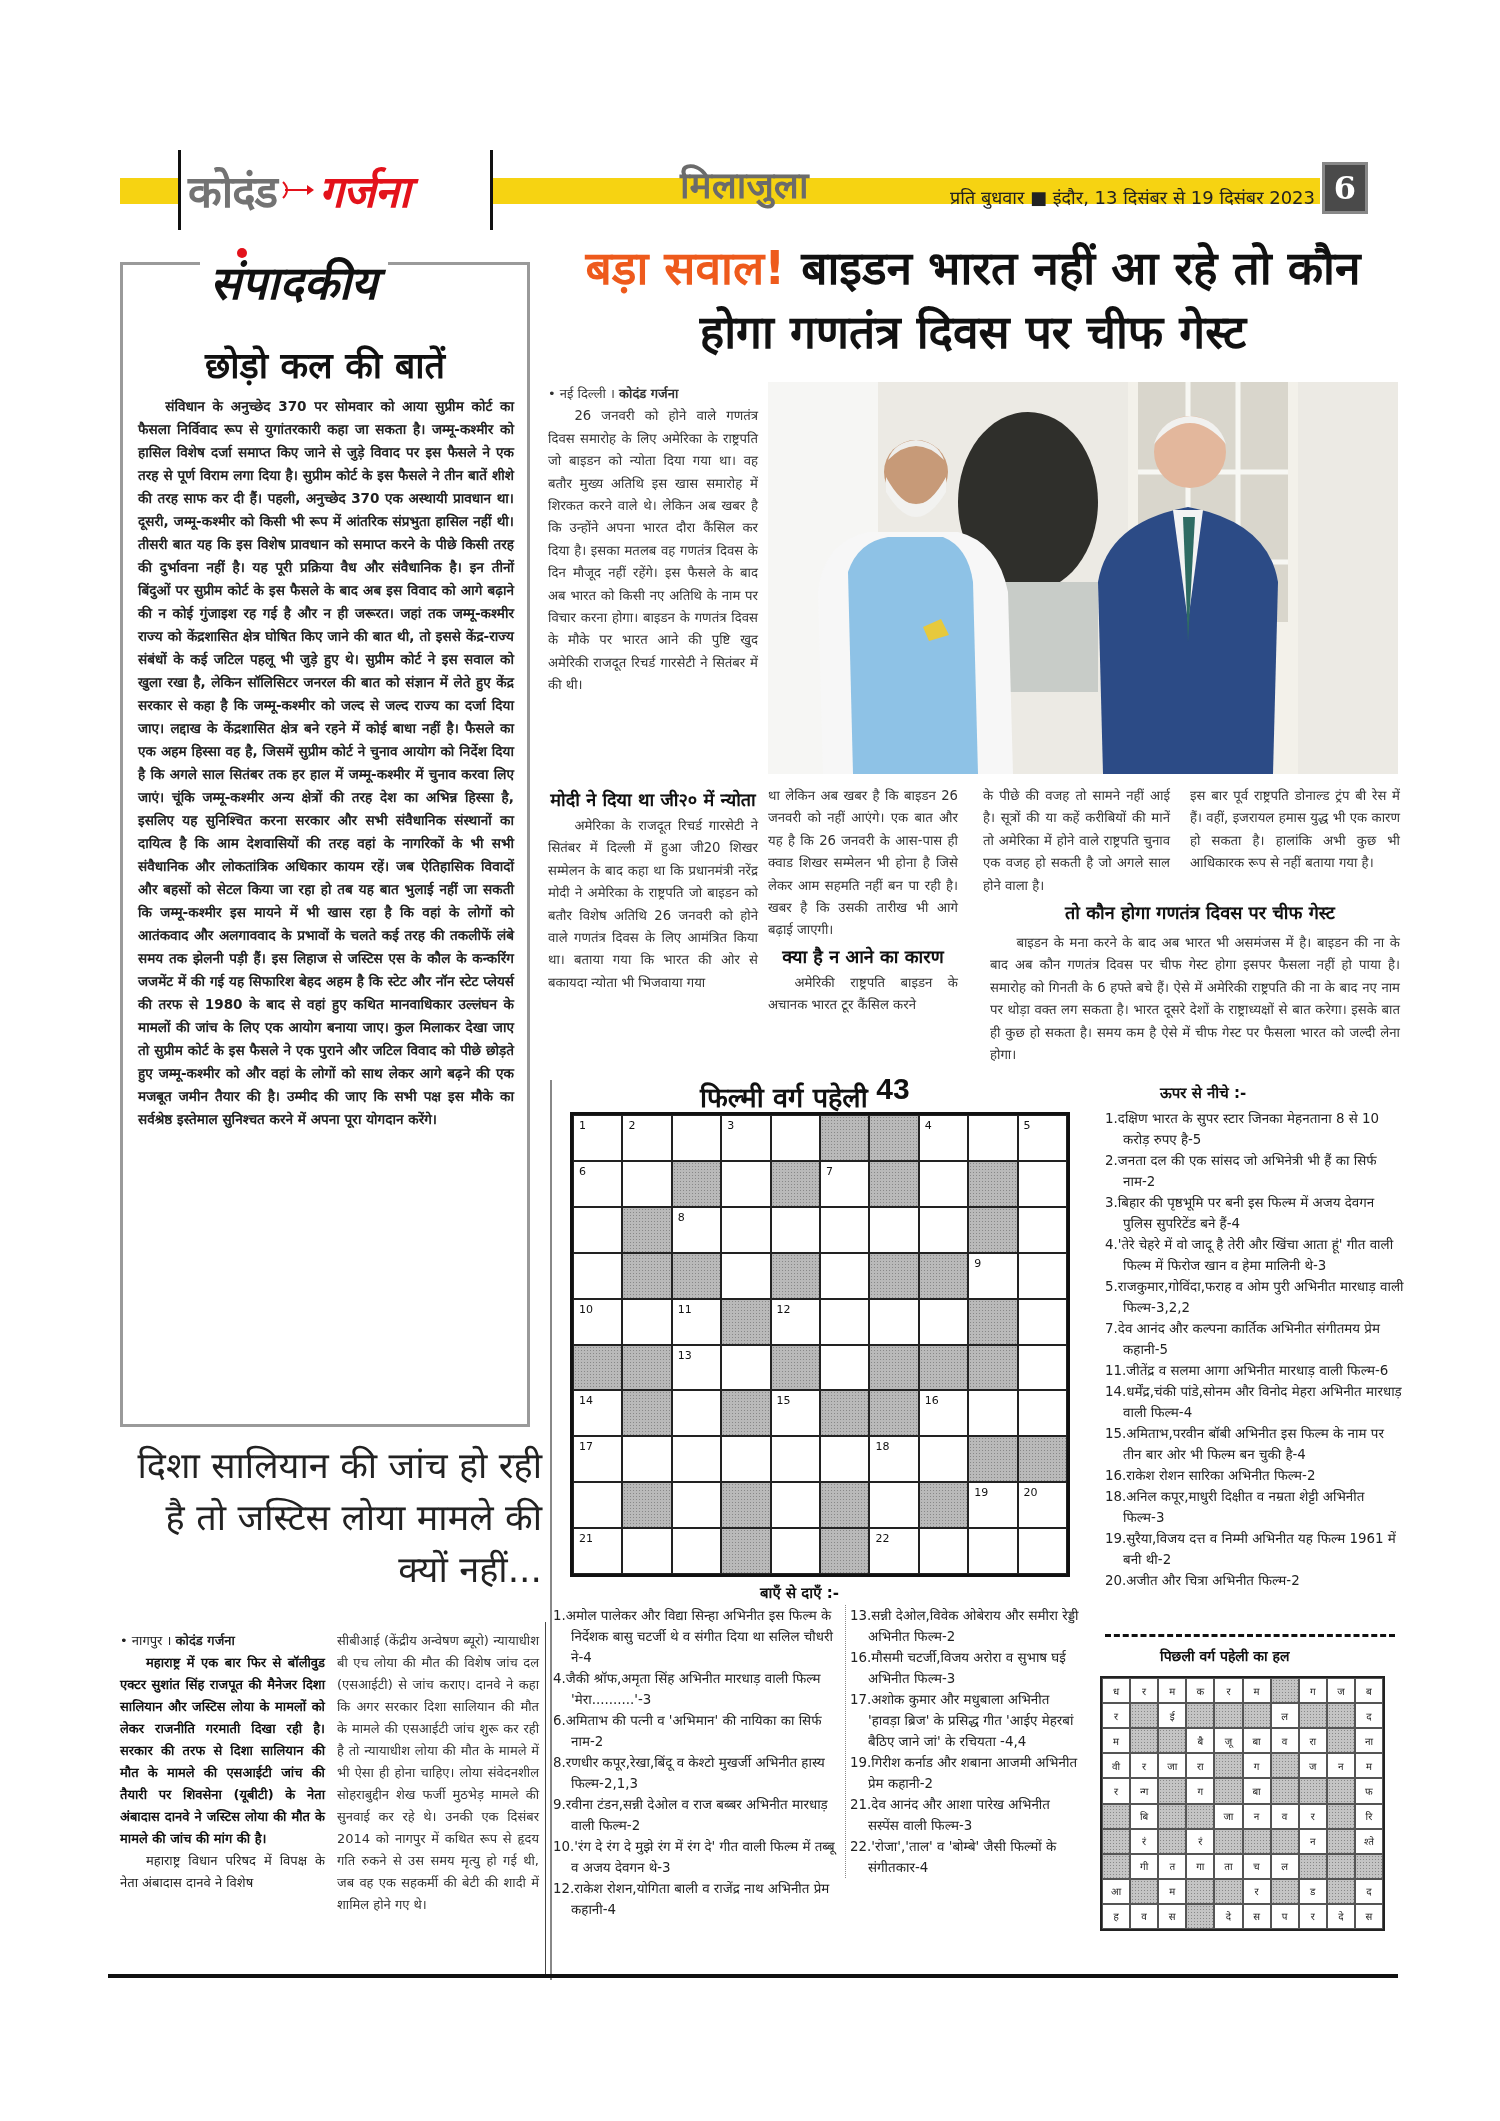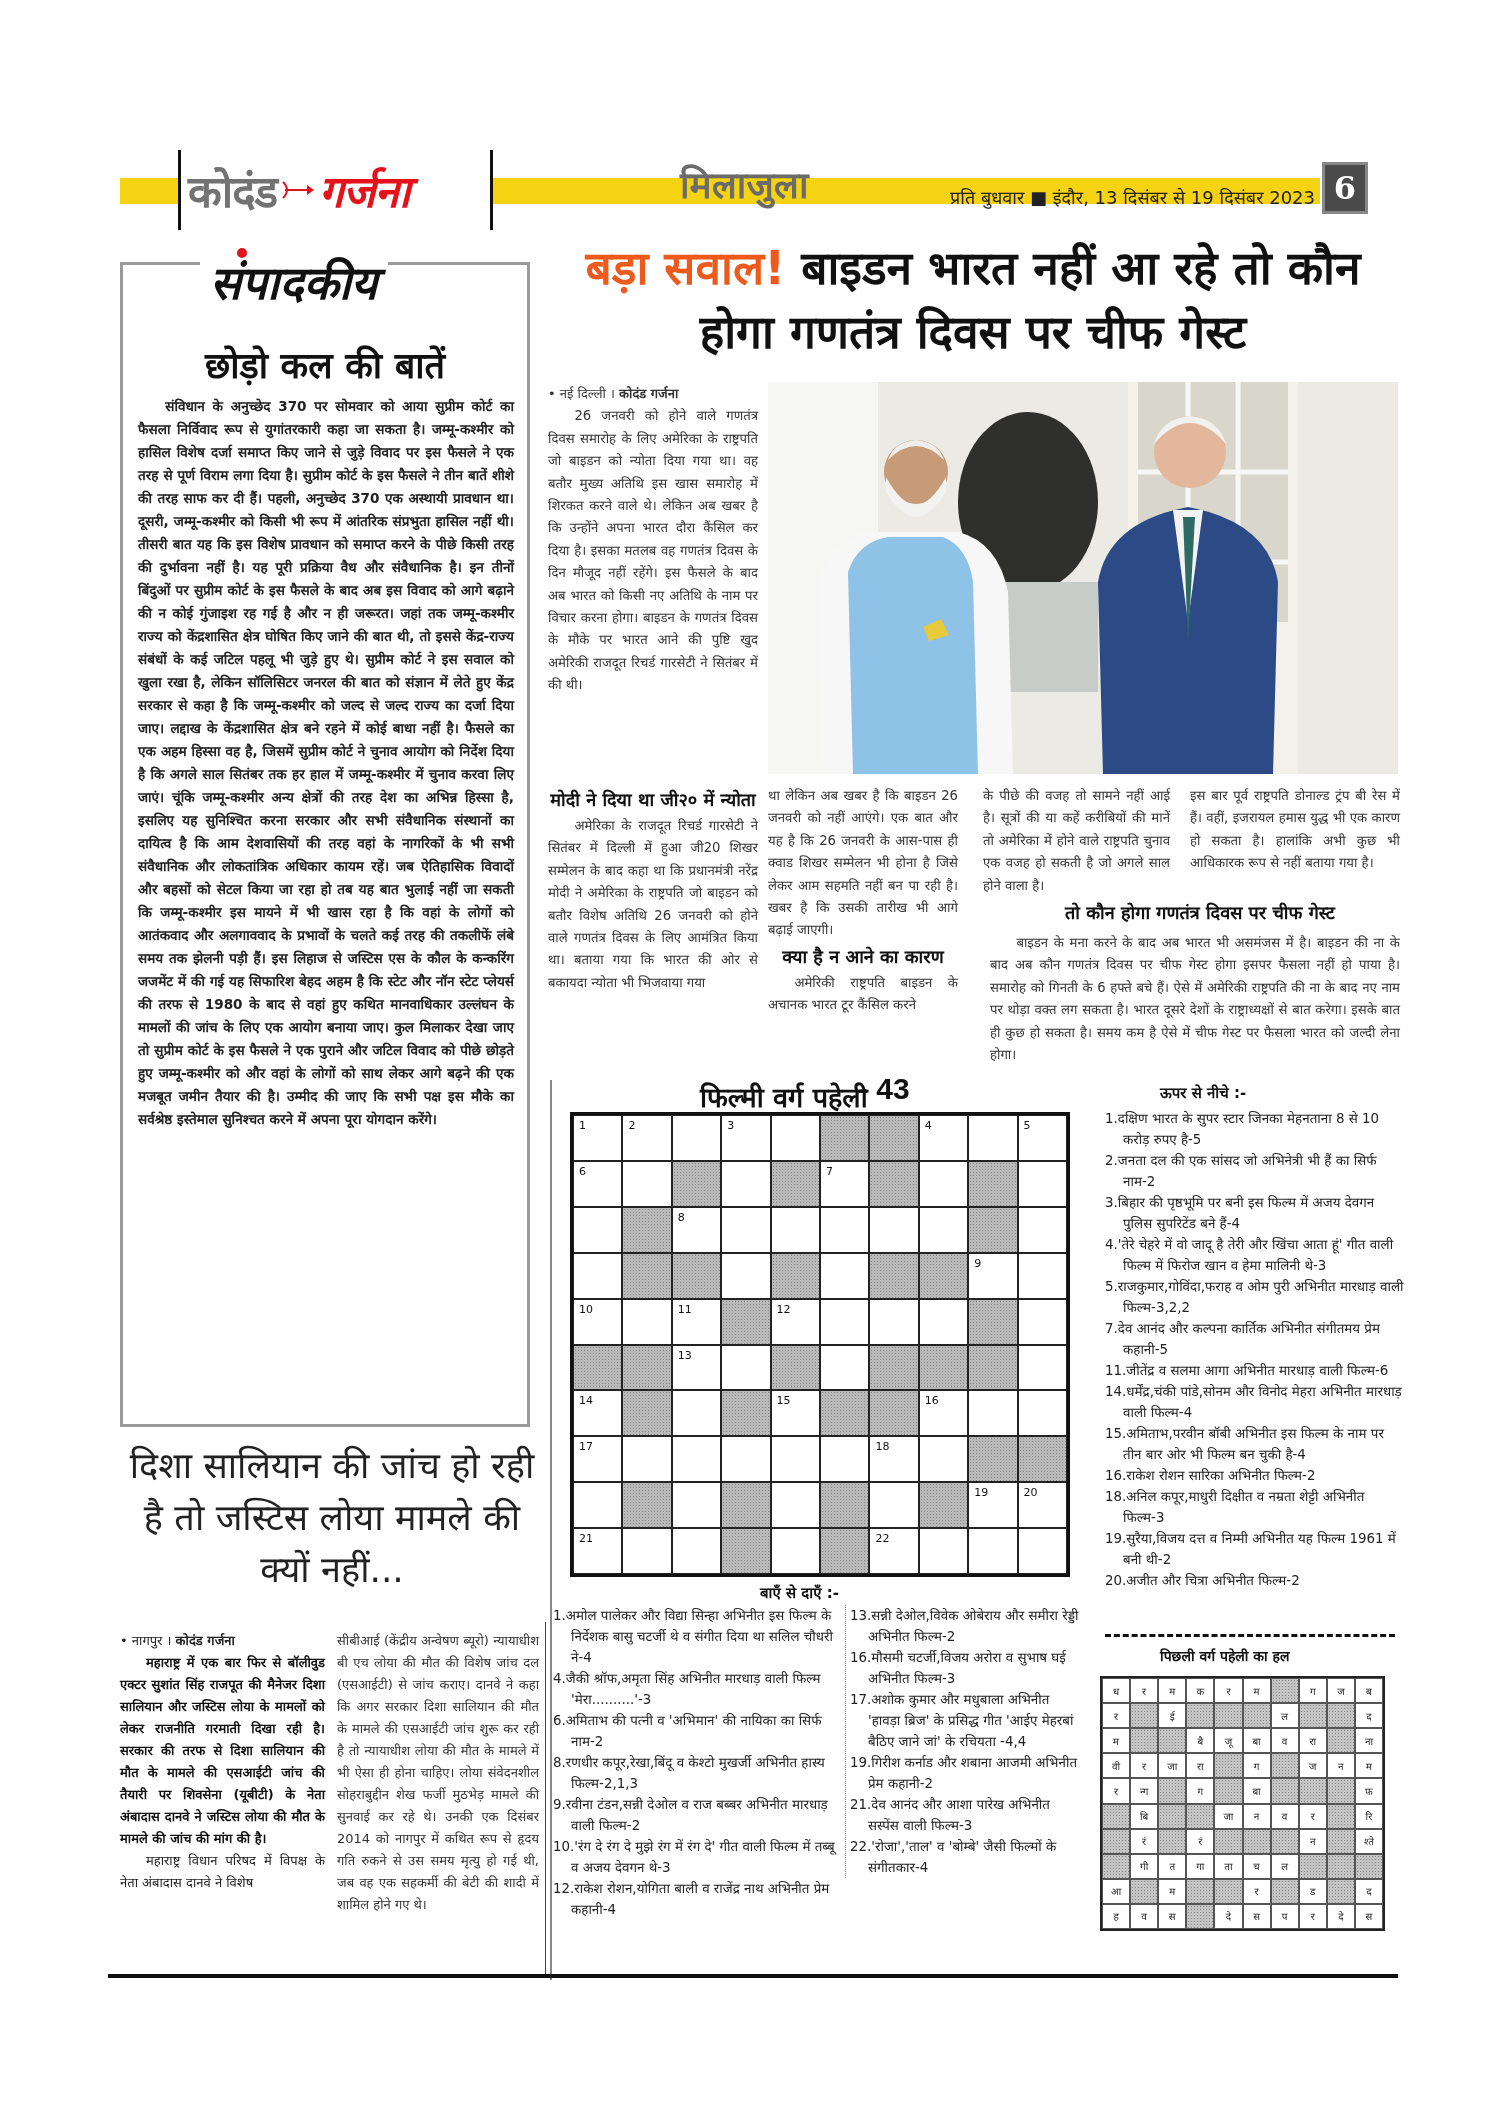--- a/index.html
+++ b/index.html
@@ -21,21 +21,21 @@
 
   
   .ed-box{left:120px;top:262px;width:410px;height:1165px;border:3px solid #9a9a9a;background:#fff;}
   .ed-tag{left:200px;top:250px;font-size:46px;font-family:"DejaVu Serif",serif;font-weight:bold;color:#111;font-style:italic;background:#fff;padding:0 10px;}
   .ed-dot{left:237px;top:248px;width:10px;height:10px;border-radius:50%;background:#e3121b;}
   .ed-head{left:140px;top:340px;width:370px;text-align:center;font-size:36px;font-weight:bold;color:#111;}
   .ed-body{left:138px;top:395px;width:376px;font-size:13.6px;line-height:23px;text-align:justify;font-weight:bold;color:#222;}
   .ed-body p{text-indent:2em;}
 
   
-  .ll-head{left:122px;top:1440px;width:420px;text-align:center;font-size:36px;line-height:52px;color:#222;}
+  .ll-head{left:122px;top:1440px;width:420px;text-align:right;font-size:36px;line-height:52px;color:#222;}
   .ll-col1{left:120px;top:1630px;width:205px;font-size:13px;line-height:22px;text-align:justify;}
   .ll-col2{left:337px;top:1630px;width:202px;font-size:13px;line-height:22px;text-align:justify;color:#333;}
   .dateline{font-size:13px;}
   .dateline b{font-weight:bold;}
   .bold-lead{font-weight:bold;color:#111;}
   .indent{text-indent:2em;}
 
   
   .main-head{left:548px;top:236px;width:850px;text-align:center;font-size:46px;font-weight:bold;line-height:64px;color:#111;}
   .main-head .accent{color:#ee5a1c;}

